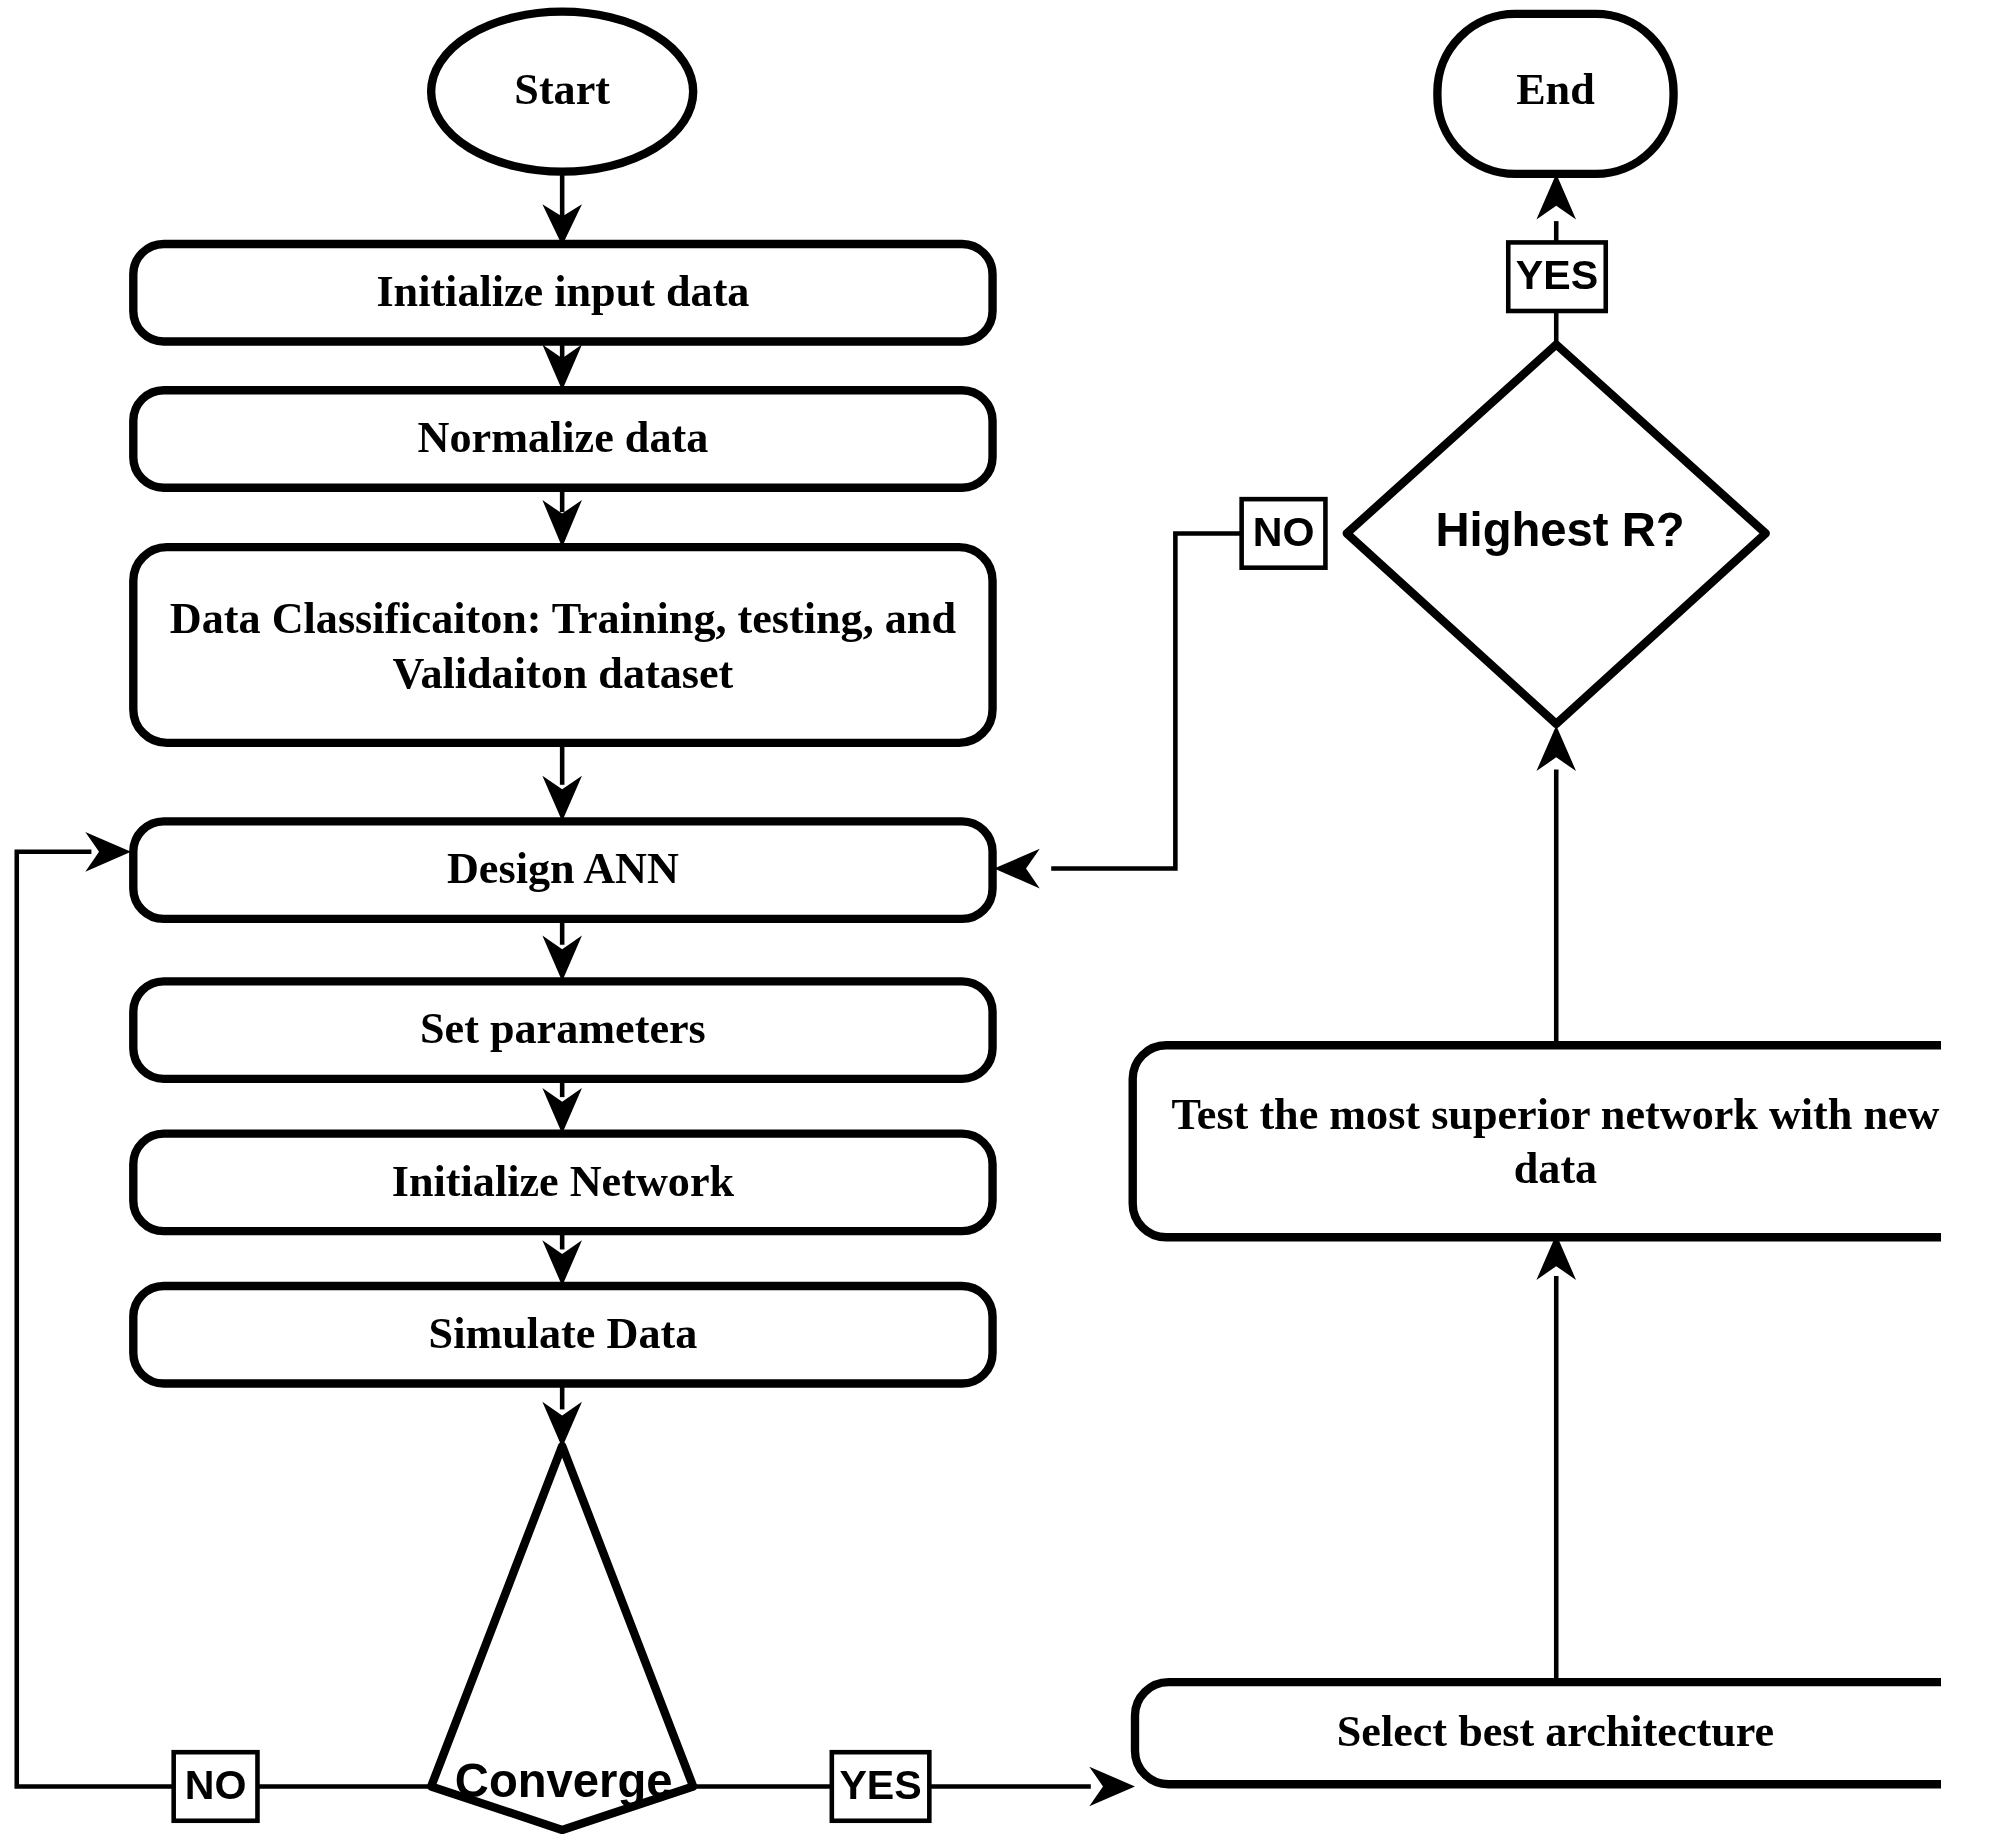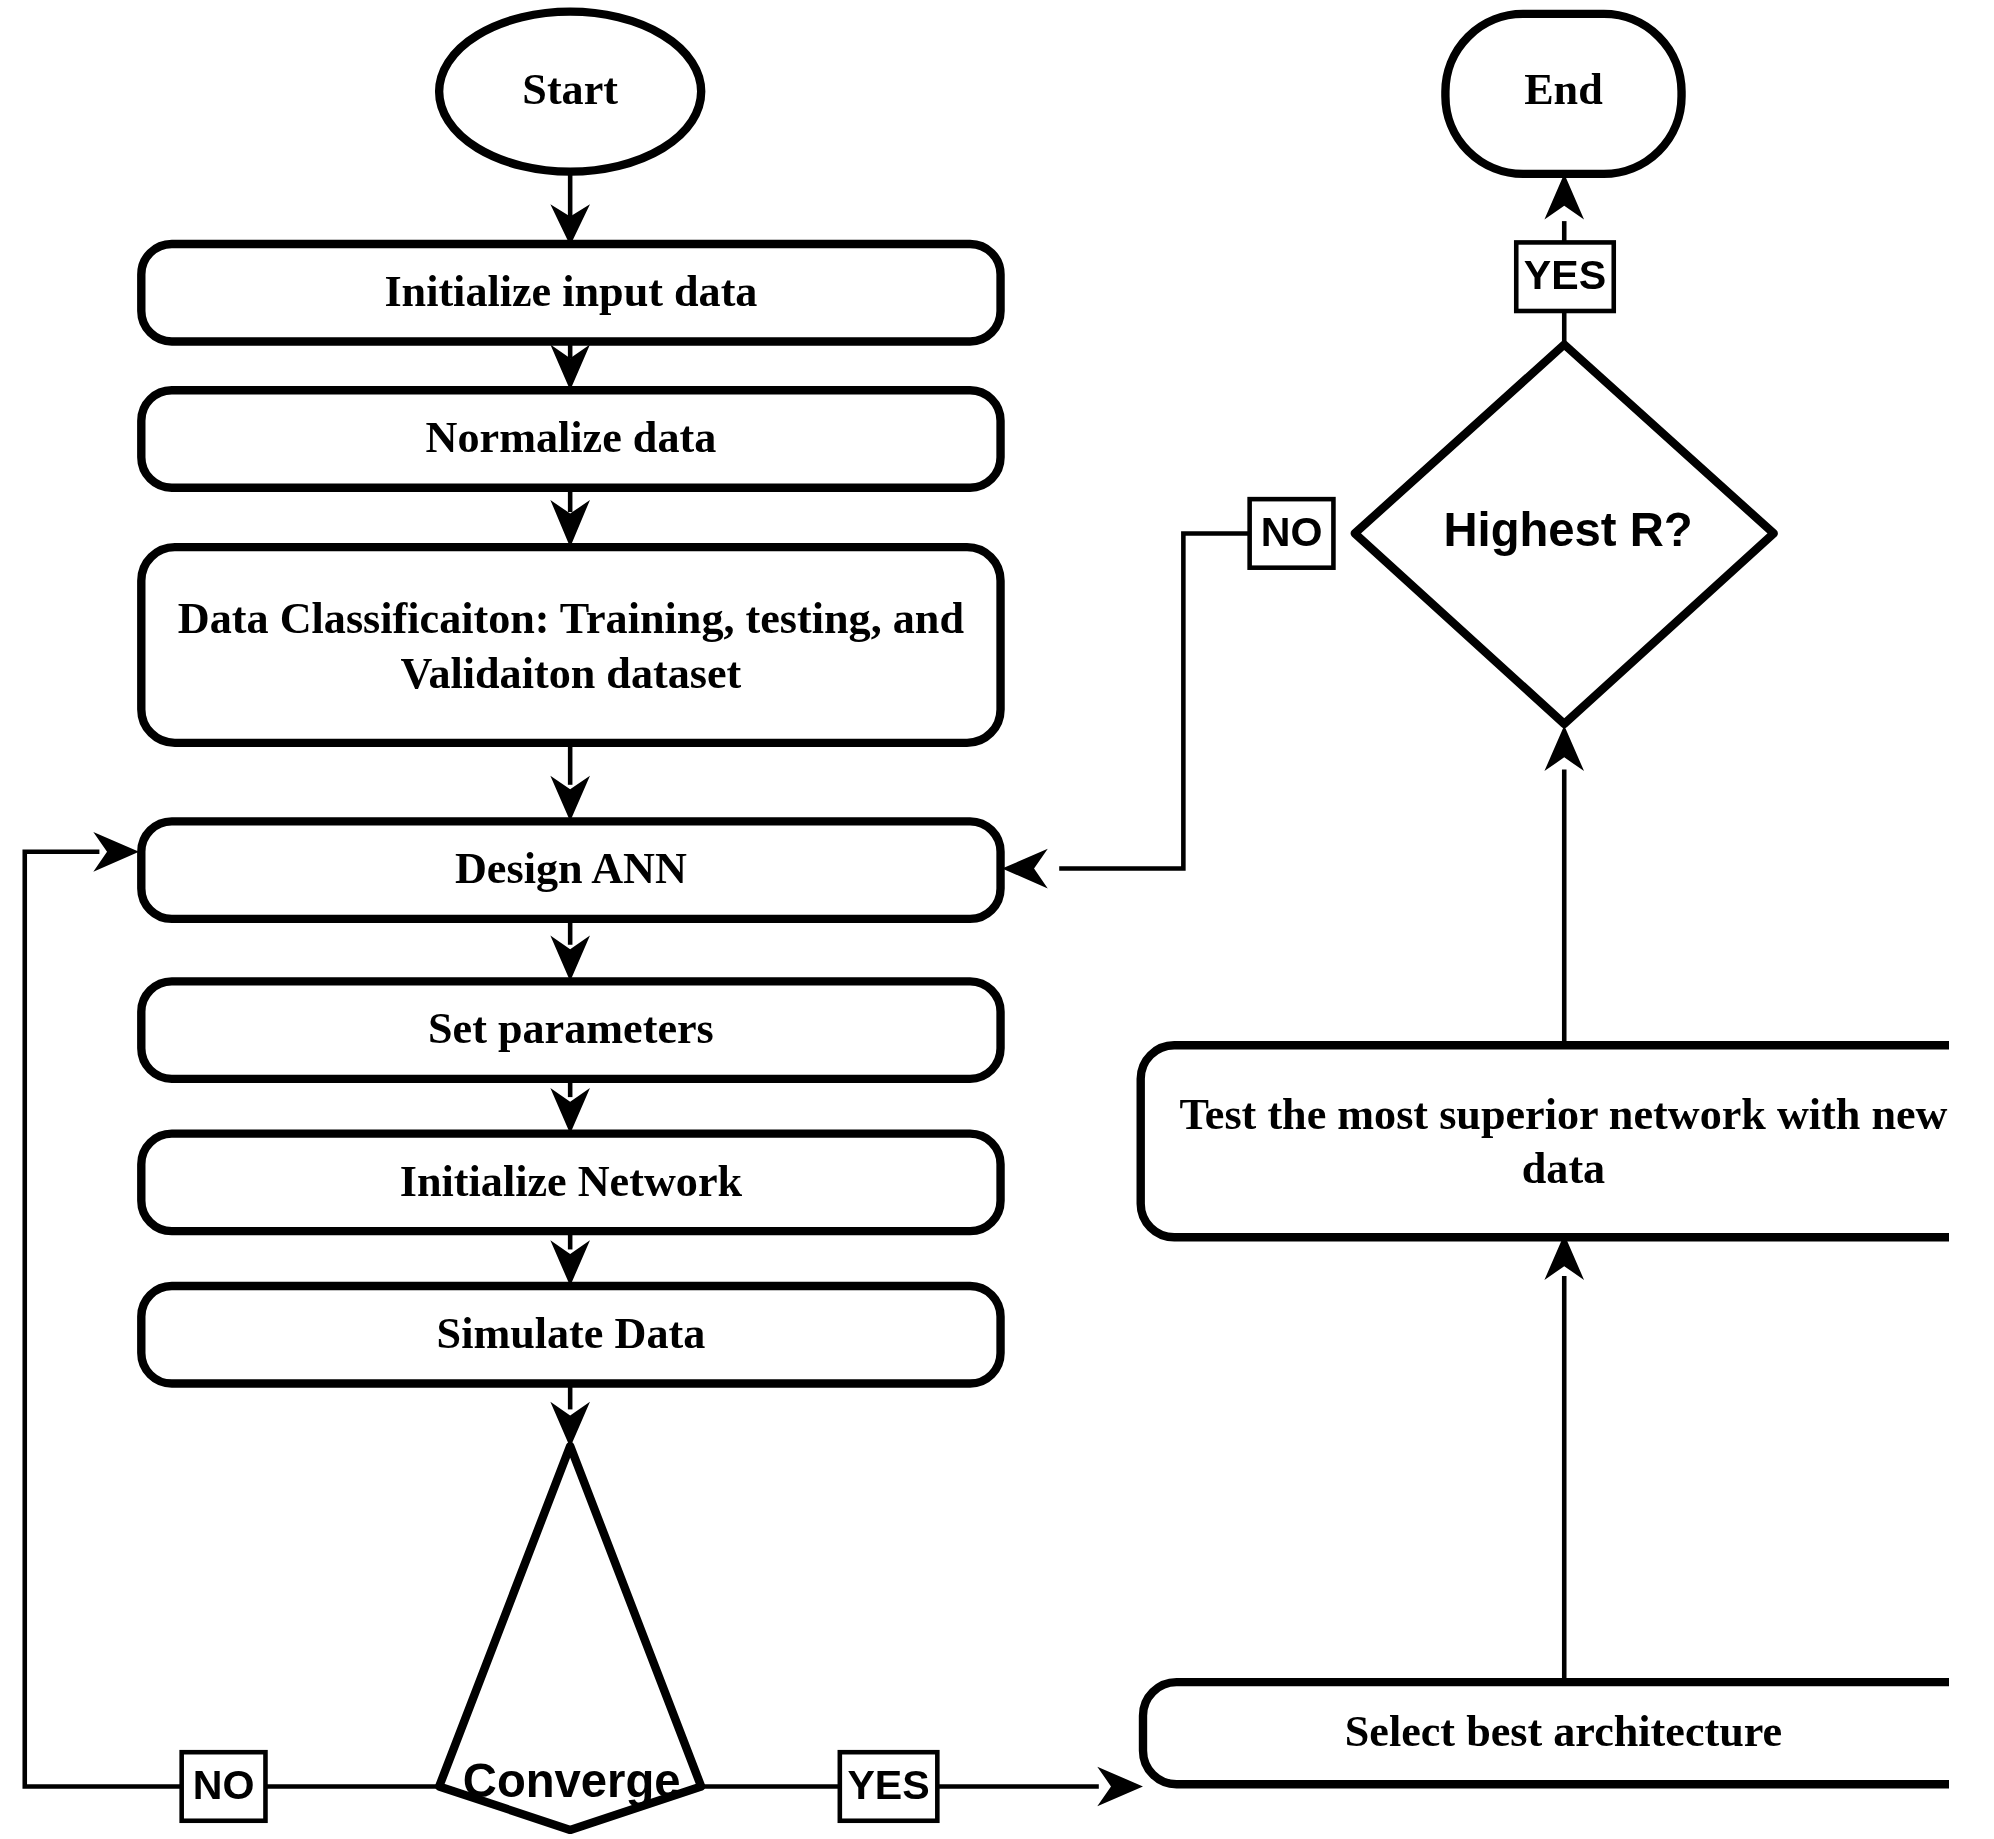--- a/index.html
+++ b/index.html
@@ -7,21 +7,20 @@
     margin: 0;
     padding: 0;
     background: #ffffff;
   }
   #chart-root {
     position: relative;
     width: 1941px;
     height: 1840px;
     background: #bef264;
     overflow: hidden;
-    margin-left: 8px;
   }
   svg#flow {
     display: block;
     width: 1995px;
     height: 1840px;
     background: #ffffff;
   }
   .shape-stroke {
     stroke: #000000;
     fill: #ffffff;

